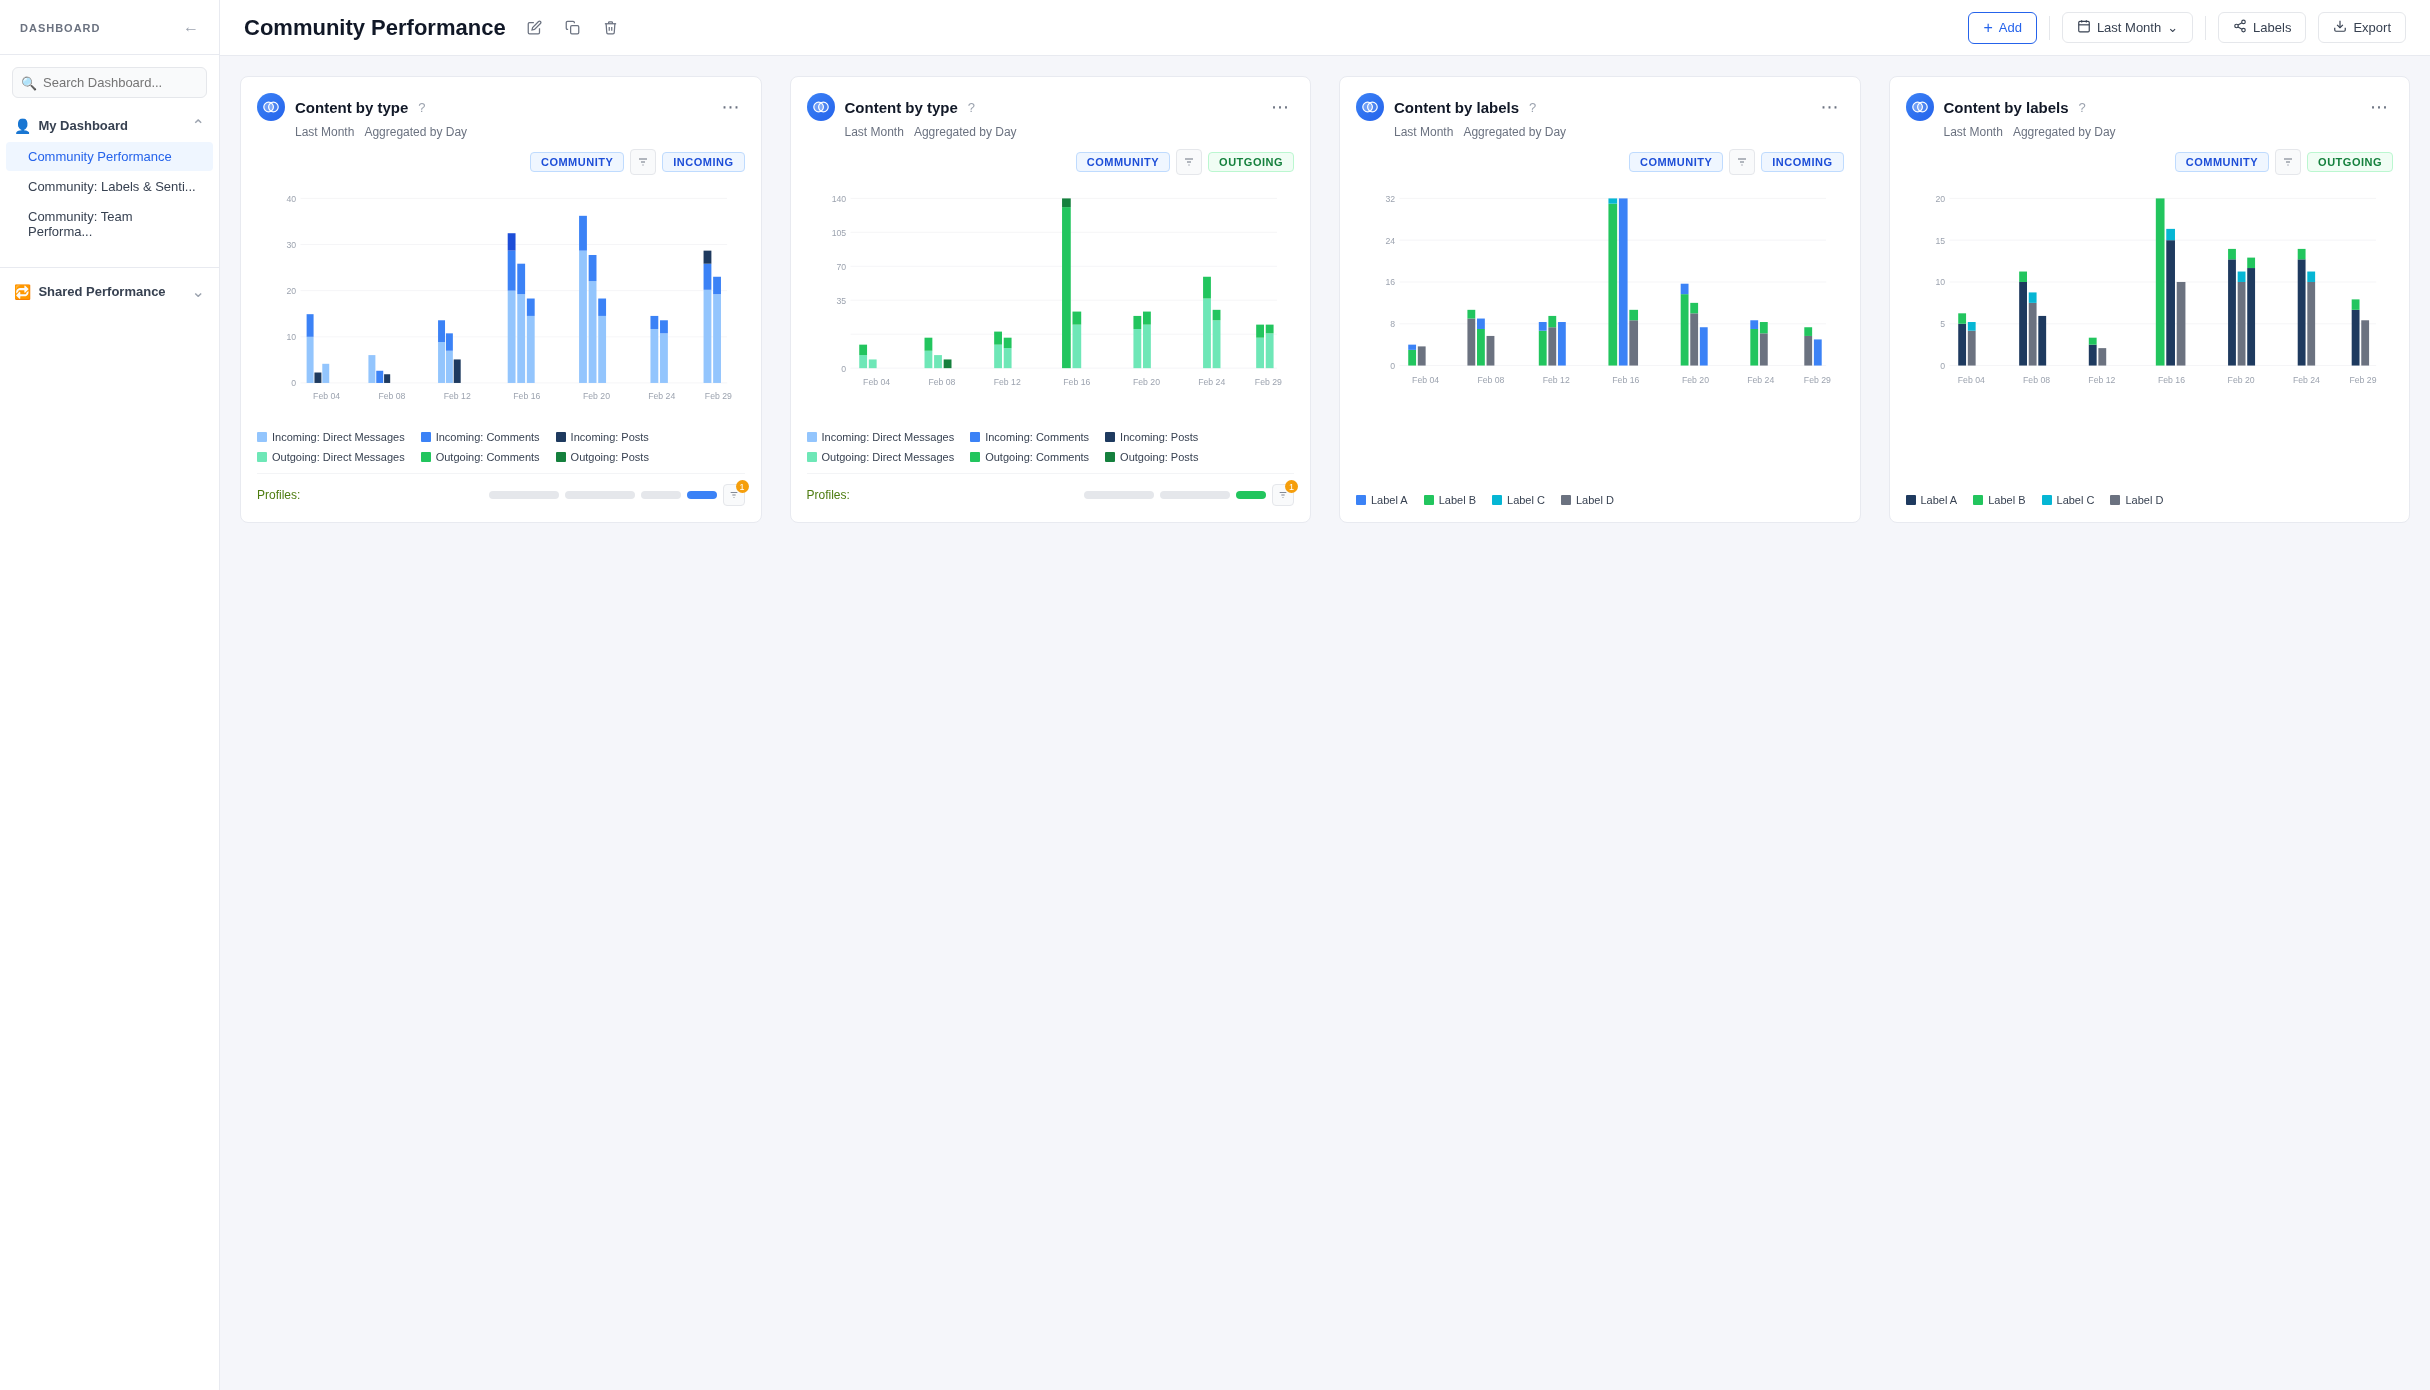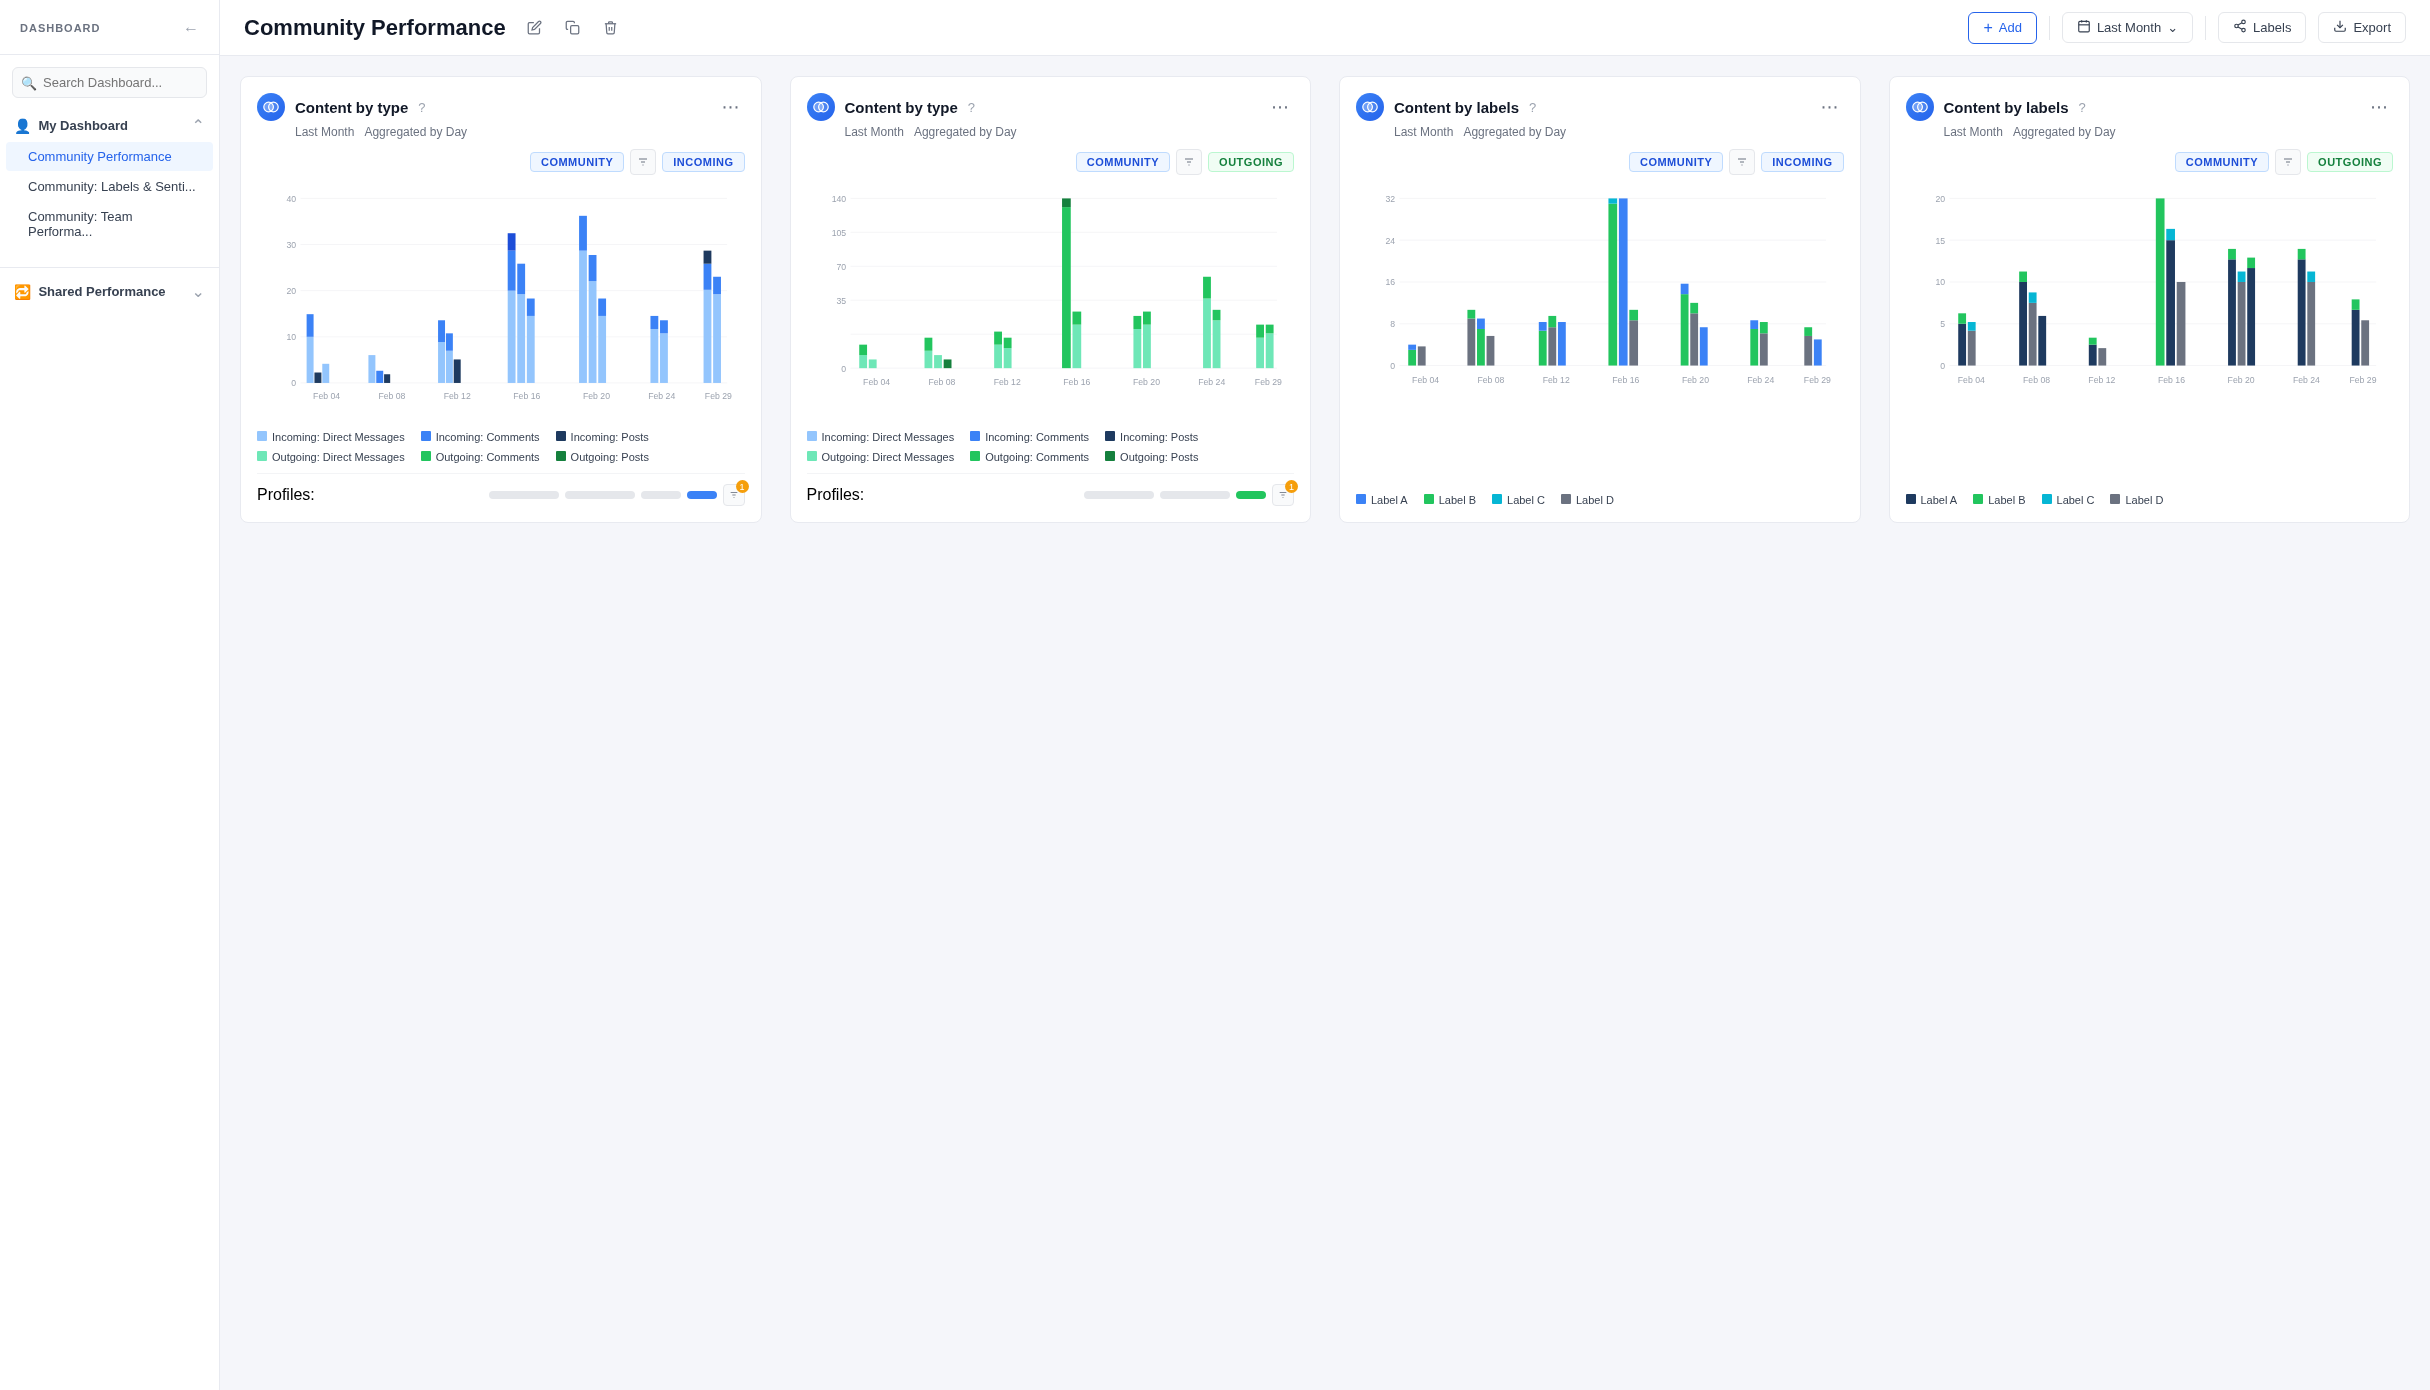--- a/index.html
+++ b/index.html
@@ -46,26 +46,26 @@
     .filter-tag { padding: 3px 10px; border-radius: 4px; font-size: 11px; font-weight: 600; letter-spacing: 0.5px; border: 1px solid #e5e7eb; background: #f9fafb; color: #374151; cursor: pointer; }
     .filter-tag.active-blue { background: #eff6ff; color: #1d4ed8; border-color: #bfdbfe; }
     .filter-tag.active-green { background: #f0fdf4; color: #15803d; border-color: #bbf7d0; }
     .filter-icon-btn { width: 26px; height: 26px; border: 1px solid #e5e7eb; border-radius: 4px; background: #f9fafb; cursor: pointer; display: flex; align-items: center; justify-content: center; color: #6b7280; font-size: 13px; }
 
     
     .chart-area { flex: 1; position: relative; min-height: 240px; }
 
     
     .legend { display: flex; flex-wrap: wrap; gap: 8px 16px; margin-top: 10px; }
-    .legend-item { display: flex; gap: 5px; font-size: 11px; color: #374151; }
+    .legend-item { display: flex; align-items: center; gap: 5px; font-size: 11px; color: #374151; }
     .legend-dot { width: 10px; height: 10px; border-radius: 1px; flex-shrink: 0; }
 
     
     .profiles-bar { display: flex; align-items: center; justify-content: space-between; margin-top: 10px; padding-top: 10px; border-top: 1px solid #f3f4f6; }
-    .profiles-label { font-size: 16px; color: #000000; }
+    .profiles-label { font-size: 12px; color: #4d7c0f; }
     .profiles-items { display: flex; gap: 6px; align-items: center; }
     .profile-pill { width: 70px; height: 8px; border-radius: 4px; background: #e5e7eb; }
     .profile-filter-btn { width: 22px; height: 22px; border: 1px solid #e5e7eb; border-radius: 4px; background: #f9fafb; cursor: pointer; display: flex; align-items: center; justify-content: center; color: #6b7280; font-size: 10px; position: relative; }
     .filter-badge { position: absolute; top: -5px; right: -5px; background: #f59e0b; color: #fff; font-size: 9px; width: 13px; height: 13px; border-radius: 50%; display: flex; align-items: center; justify-content: center; }
   </style>
 </head>
 <body>
 
 <div class="sidebar">
   <div class="sidebar-header">

